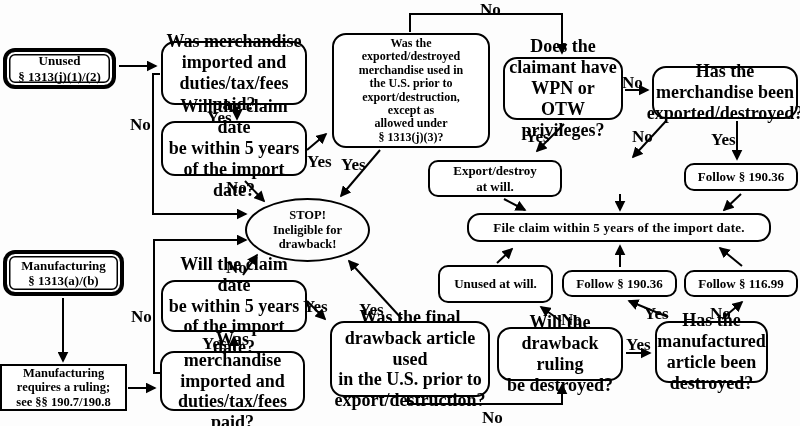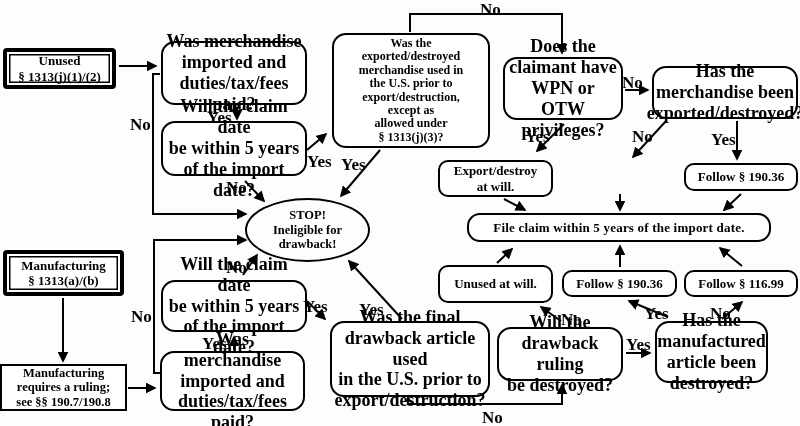--- a/index.html
+++ b/index.html
@@ -8,21 +8,21 @@
   .arrows{position:absolute;left:0;top:0;z-index:1;}
   .ln{stroke:#000;stroke-width:2;fill:none;}
   .node{position:absolute;box-sizing:border-box;z-index:2;background:#fff;
         border:2px solid #000;border-radius:14px;
         display:flex;align-items:center;justify-content:center;
         text-align:center;font-size:18px;line-height:1.16;white-space:pre-line;
         padding:1px 3px;}
   .tight{font-size:12px;line-height:1.12;}
   .action{border-radius:10px;font-size:13px;}
   .wide{border-radius:13px;font-size:13px;letter-spacing:.2px;}
-  .thick{border:4px solid #000;border-radius:4px;
+  .thick{border:4px solid #000;border-radius:12px;
          box-shadow:inset 0 0 0 2px #fff, inset 0 0 0 3.5px #000;
          font-size:13px;}
   .plain{border-radius:0;font-size:12.5px;}
   .ellipse{border-radius:50%;font-size:12.5px;background:#fdfdfd;}
   .elabel{position:absolute;z-index:3;font-size:17px;white-space:nowrap;}
 </style>
 </head>
 <body>
 
 <div class="canvas">
@@ -81,21 +81,21 @@
 except as
 allowed under
 § 1313(j)(3)?</div>
   <div class="node" style="left:503px;top:57px;width:120px;height:63px">Does the
 claimant have
 WPN or OTW
 privileges?</div>
   <div class="node" style="left:652px;top:66px;width:146px;height:53px">Has the
 merchandise been
 exported/destroyed?</div>
-  <div class="node action" style="left:438px;top:160px;width:115px;height:37px">Export/destroy
+  <div class="node action" style="left:428px;top:160px;width:134px;height:37px">Export/destroy
 at will.</div>
   <div class="node action" style="left:684px;top:163px;width:114px;height:28px">Follow § 190.36</div>
   <div class="node wide" style="left:467px;top:213px;width:304px;height:29px">File claim within 5 years of the import date.</div>
   <div class="node action" style="left:438px;top:265px;width:115px;height:38px">Unused at will.</div>
   <div class="node action" style="left:562px;top:270px;width:115px;height:27px">Follow § 190.36</div>
   <div class="node action" style="left:684px;top:270px;width:114px;height:27px">Follow § 116.99</div>
   <div class="node ellipse" style="left:245px;top:198px;width:125px;height:64px">STOP!
 Ineligible for
 drawback!</div>
   <div class="node" style="left:497px;top:327px;width:126px;height:54px">Will the

